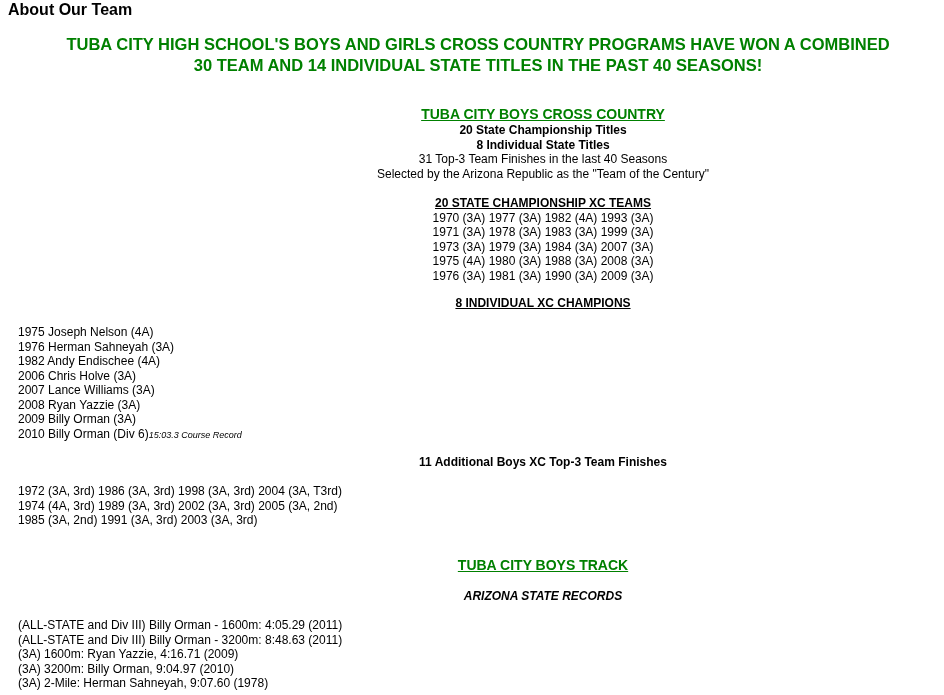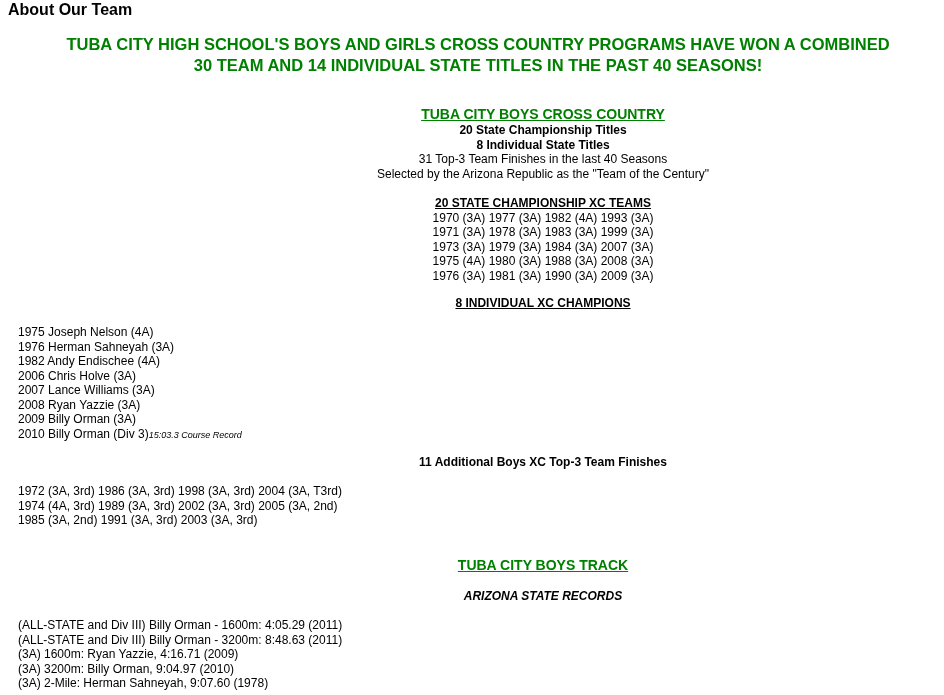--- a/index.html
+++ b/index.html
@@ -101,21 +101,21 @@
 </div>
 
 <div class="section left-list" style="top:325px;">
   <div class="line">1975 Joseph Nelson (4A)</div>
   <div class="line">1976 Herman Sahneyah (3A)</div>
   <div class="line">1982 Andy Endischee (4A)</div>
   <div class="line">2006 Chris Holve (3A)</div>
   <div class="line">2007 Lance Williams (3A)</div>
   <div class="line">2008 Ryan Yazzie (3A)</div>
   <div class="line">2009 Billy Orman (3A)</div>
-  <div class="line"><span>2010 Billy Orman (Div 3)</span><span class="small-italic">15:03.3 Course Record</span></div>
+  <div class="line"><span>2010 Billy Orman (Div 6)</span><span class="small-italic">15:03.3 Course Record</span></div>
 </div>
 
 <div class="section center" style="top:455px;">
   <div class="line b">11 Additional Boys XC Top-3 Team Finishes</div>
 </div>
 
 <div class="section left-list" style="top:484px;">
   <div class="line">1972 (3A, 3rd) 1986 (3A, 3rd) 1998 (3A, 3rd) 2004 (3A, T3rd)</div>
   <div class="line">1974 (4A, 3rd) 1989 (3A, 3rd) 2002 (3A, 3rd) 2005 (3A, 2nd)</div>
   <div class="line">1985 (3A, 2nd) 1991 (3A, 3rd) 2003 (3A, 3rd)</div>

